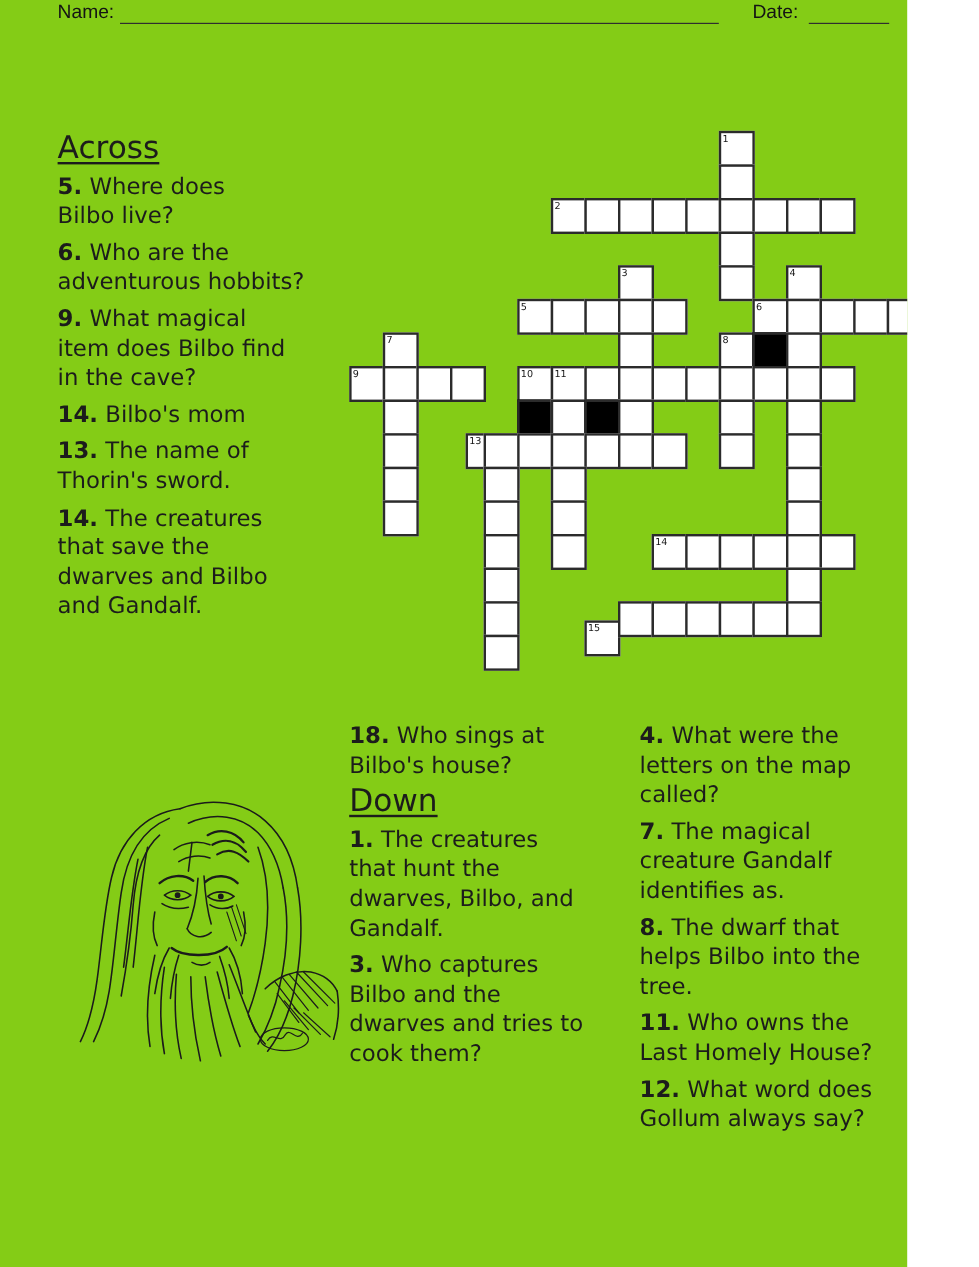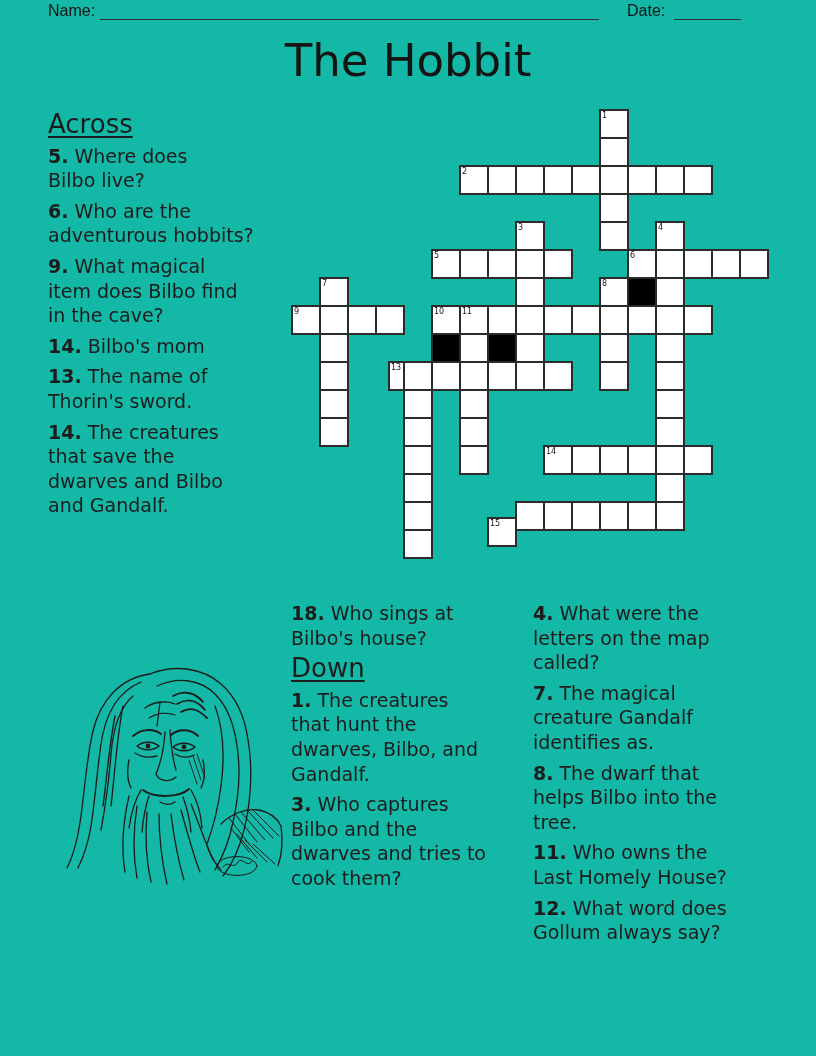--- a/index.html
+++ b/index.html
@@ -1,16 +1,16 @@
 <!DOCTYPE html>
 <html><head>
 <meta charset="utf-8">
 <style>
   html,body{margin:0;padding:0;background:#ffffff;}
-  .page{position:relative;width:816px;height:1056px;background:#14b8a6;overflow:hidden;
+  .page{position:relative;width:756px;height:1056px;background:#84cc16;overflow:hidden;
         font-family:"DejaVu Sans",sans-serif;color:#1c1c1c;}
   
   .hdr-label{position:absolute;font-family:"Liberation Sans",sans-serif;font-size:16px;color:#141414;}
   .write-line{position:absolute;height:16px;border-bottom:1.6px solid #2f2f2f;}
   
   .title{position:absolute;top:33px;left:0;width:816px;text-align:center;
          font-size:45px;line-height:1.25;color:#141414;}
   
   .clue-col{position:absolute;font-size:19px;line-height:24.6px;white-space:nowrap;color:#1c1c1c;}
   .clue{margin:0 0 6px 0;}
@@ -29,21 +29,20 @@
 </head>
 <body>
 
 <div class="page">
 
   <span class="hdr-label" style="left:48px;top:2px;">Name:</span>
   <div class="write-line" style="left:100px;top:3px;width:499px;"></div>
   <span class="hdr-label" style="left:627px;top:2px;">Date:</span>
   <div class="write-line" style="left:674px;top:3px;width:67px;"></div>
 
-  <div class="title">The Hobbit</div>
 
   <div class="grid">
       <div class="cell" style="left: 307px; top: -1px;">
         <span class="cellnum">1</span>
       </div>
       <div class="cell" style="left: 307px; top: 27px;"></div>
       <div class="cell" style="left: 167px; top: 55px;">
         <span class="cellnum">2</span>
       </div>
       <div class="cell" style="left: 195px; top: 55px;"></div>

